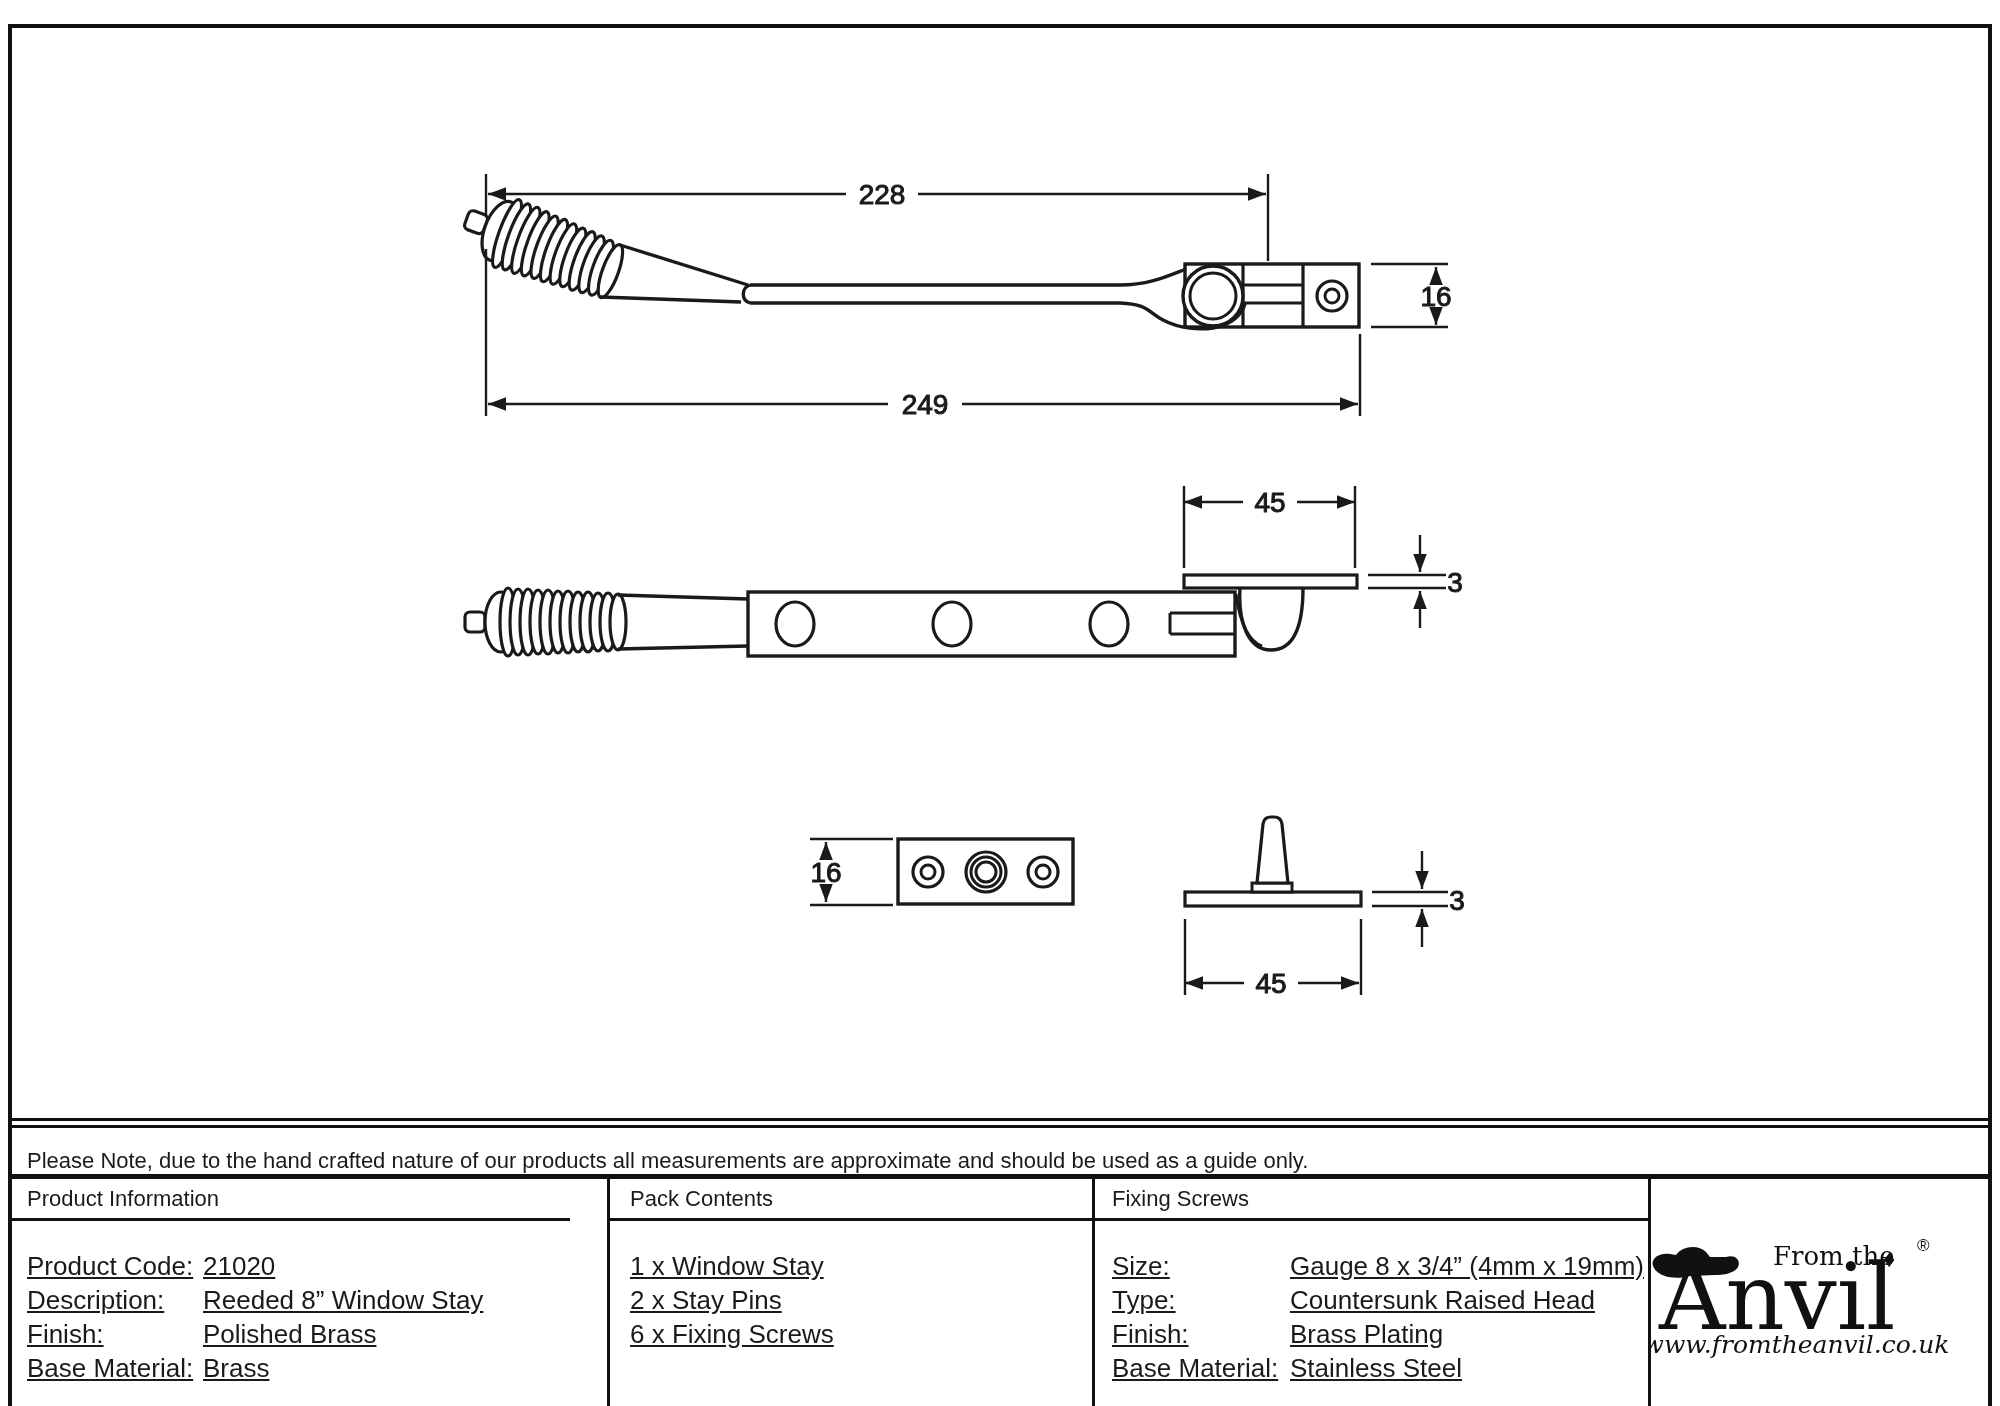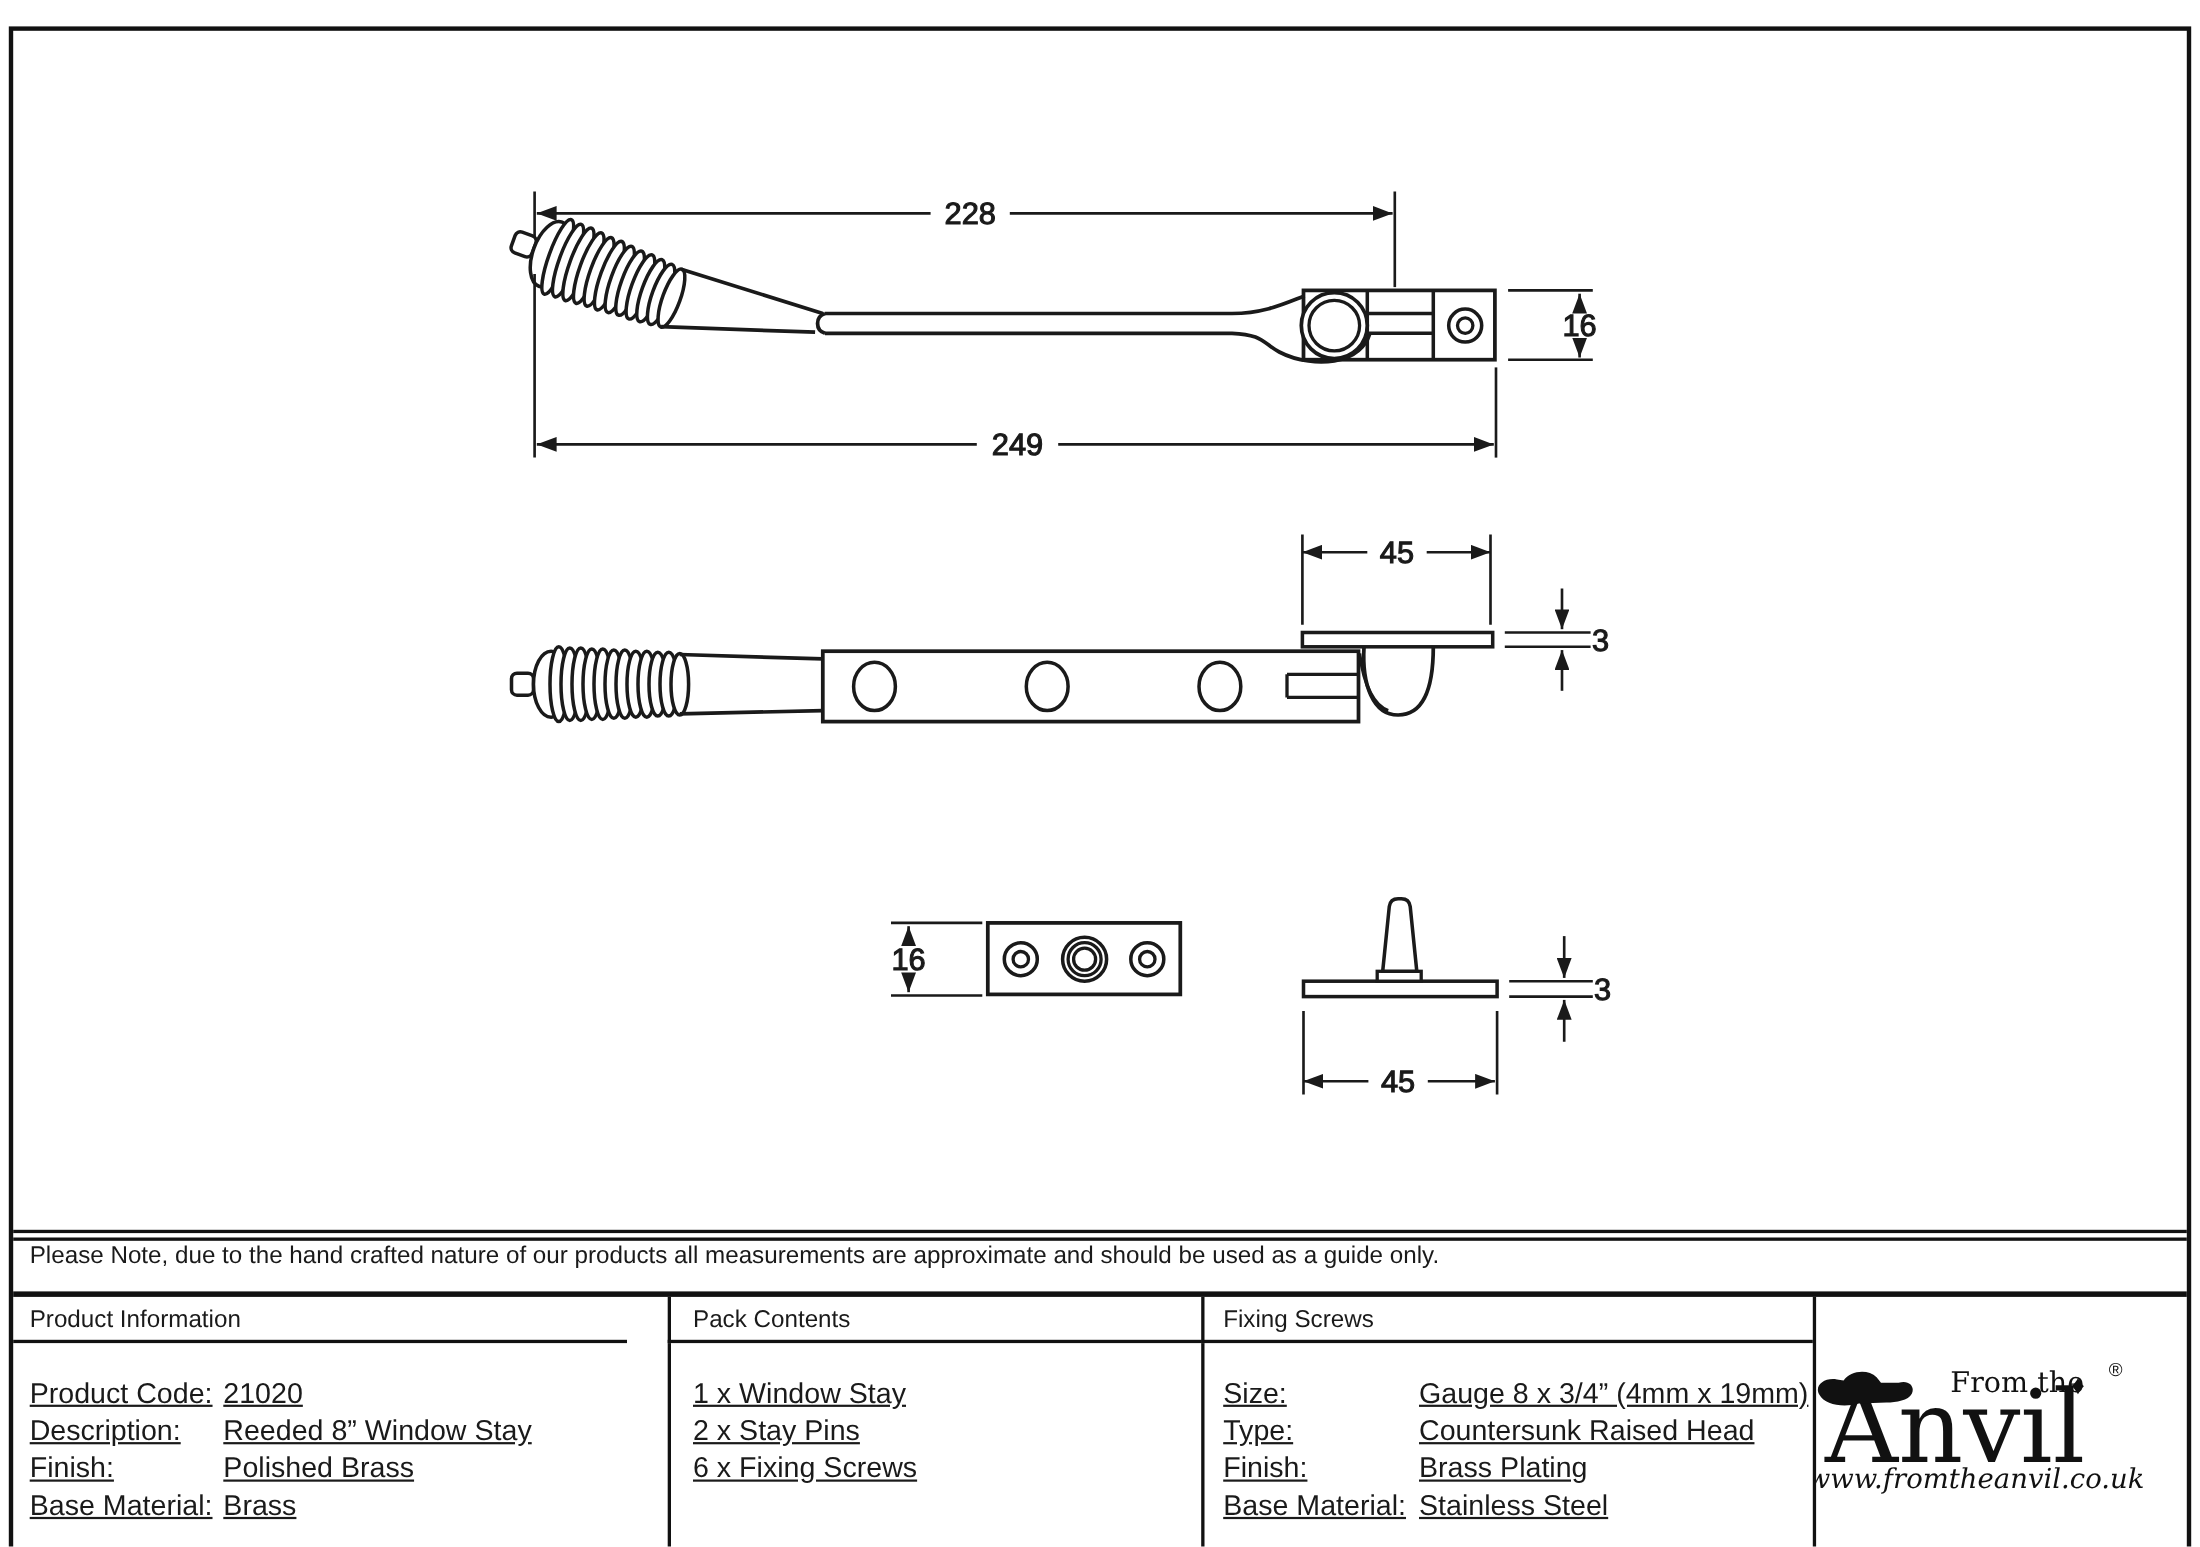--- a/index.html
+++ b/index.html
@@ -1,19 +1,19 @@
 <!DOCTYPE html>
 <html><head>
 <meta charset="utf-8">
 <style>
   html,body{margin:0;padding:0;background:#ffffff;}
   body{width:2000px;height:1406px;position:relative;font-family:"Liberation Sans",sans-serif;color:#1a1a1a;}
   .sheet{position:absolute;left:8px;top:24px;width:1984px;height:1390px;border:4px solid #111;box-sizing:border-box;display:flex;flex-direction:column;background:#fff;}
   .draw-area{height:1093px;border-bottom:3px solid #111;box-sizing:border-box;}
-  .note-row{margin-top:4px;border-top:3px solid #111;border-bottom:5px solid #111;height:54px;box-sizing:border-box;display:flex;align-items:flex-start;padding-left:15px;font-size:22px;}
+  .note-row{margin-top:4px;border-top:3px solid #111;border-bottom:5px solid #111;height:54px;box-sizing:border-box;display:flex;align-items:flex-end;padding-left:15px;font-size:22px;}
   .tbl{flex:1;display:grid;grid-template-columns:558px 522px 556px 340px;grid-template-rows:42px 1fr;}
   .cell{box-sizing:border-box;}
   .bl{border-left:3px solid #111;}
   .head{border-bottom:3px solid #111;display:flex;align-items:center;font-size:22px;}
   .pad1{padding-left:15px;}
   .pad2{padding-left:20px;margin-left:37px;}
   .pad3{padding-left:17px;}
   .body-cell{padding-top:28px;font-size:26px;text-decoration:underline;}
   .row{height:34px;display:flex;align-items:center;}
   .row .lbl1{display:inline-block;width:176px;}

